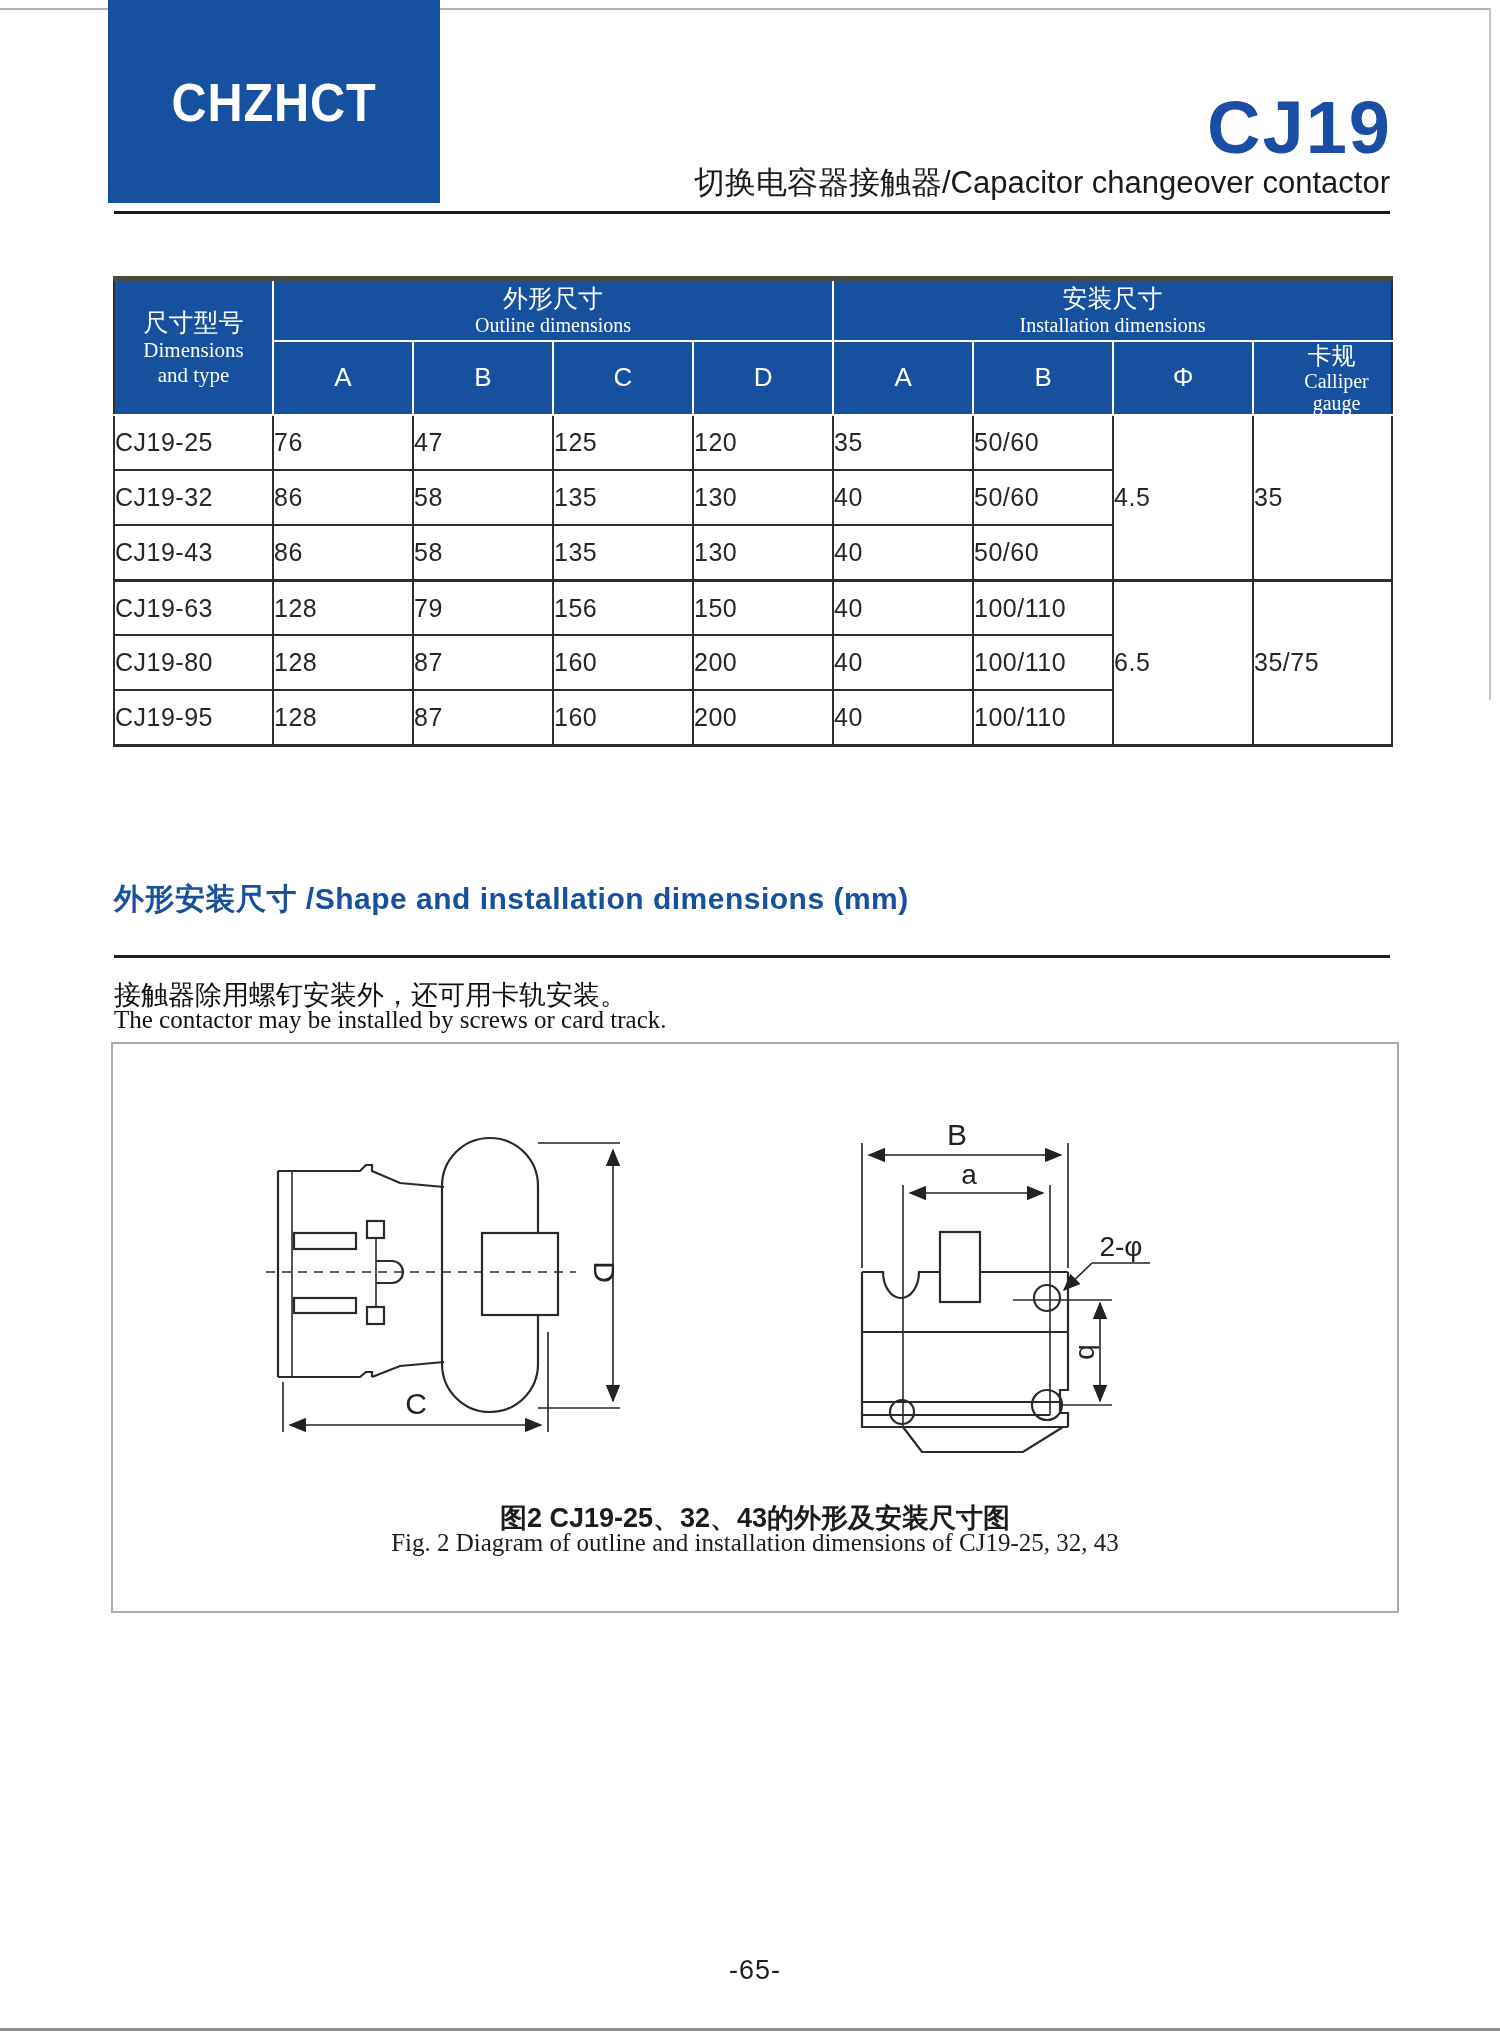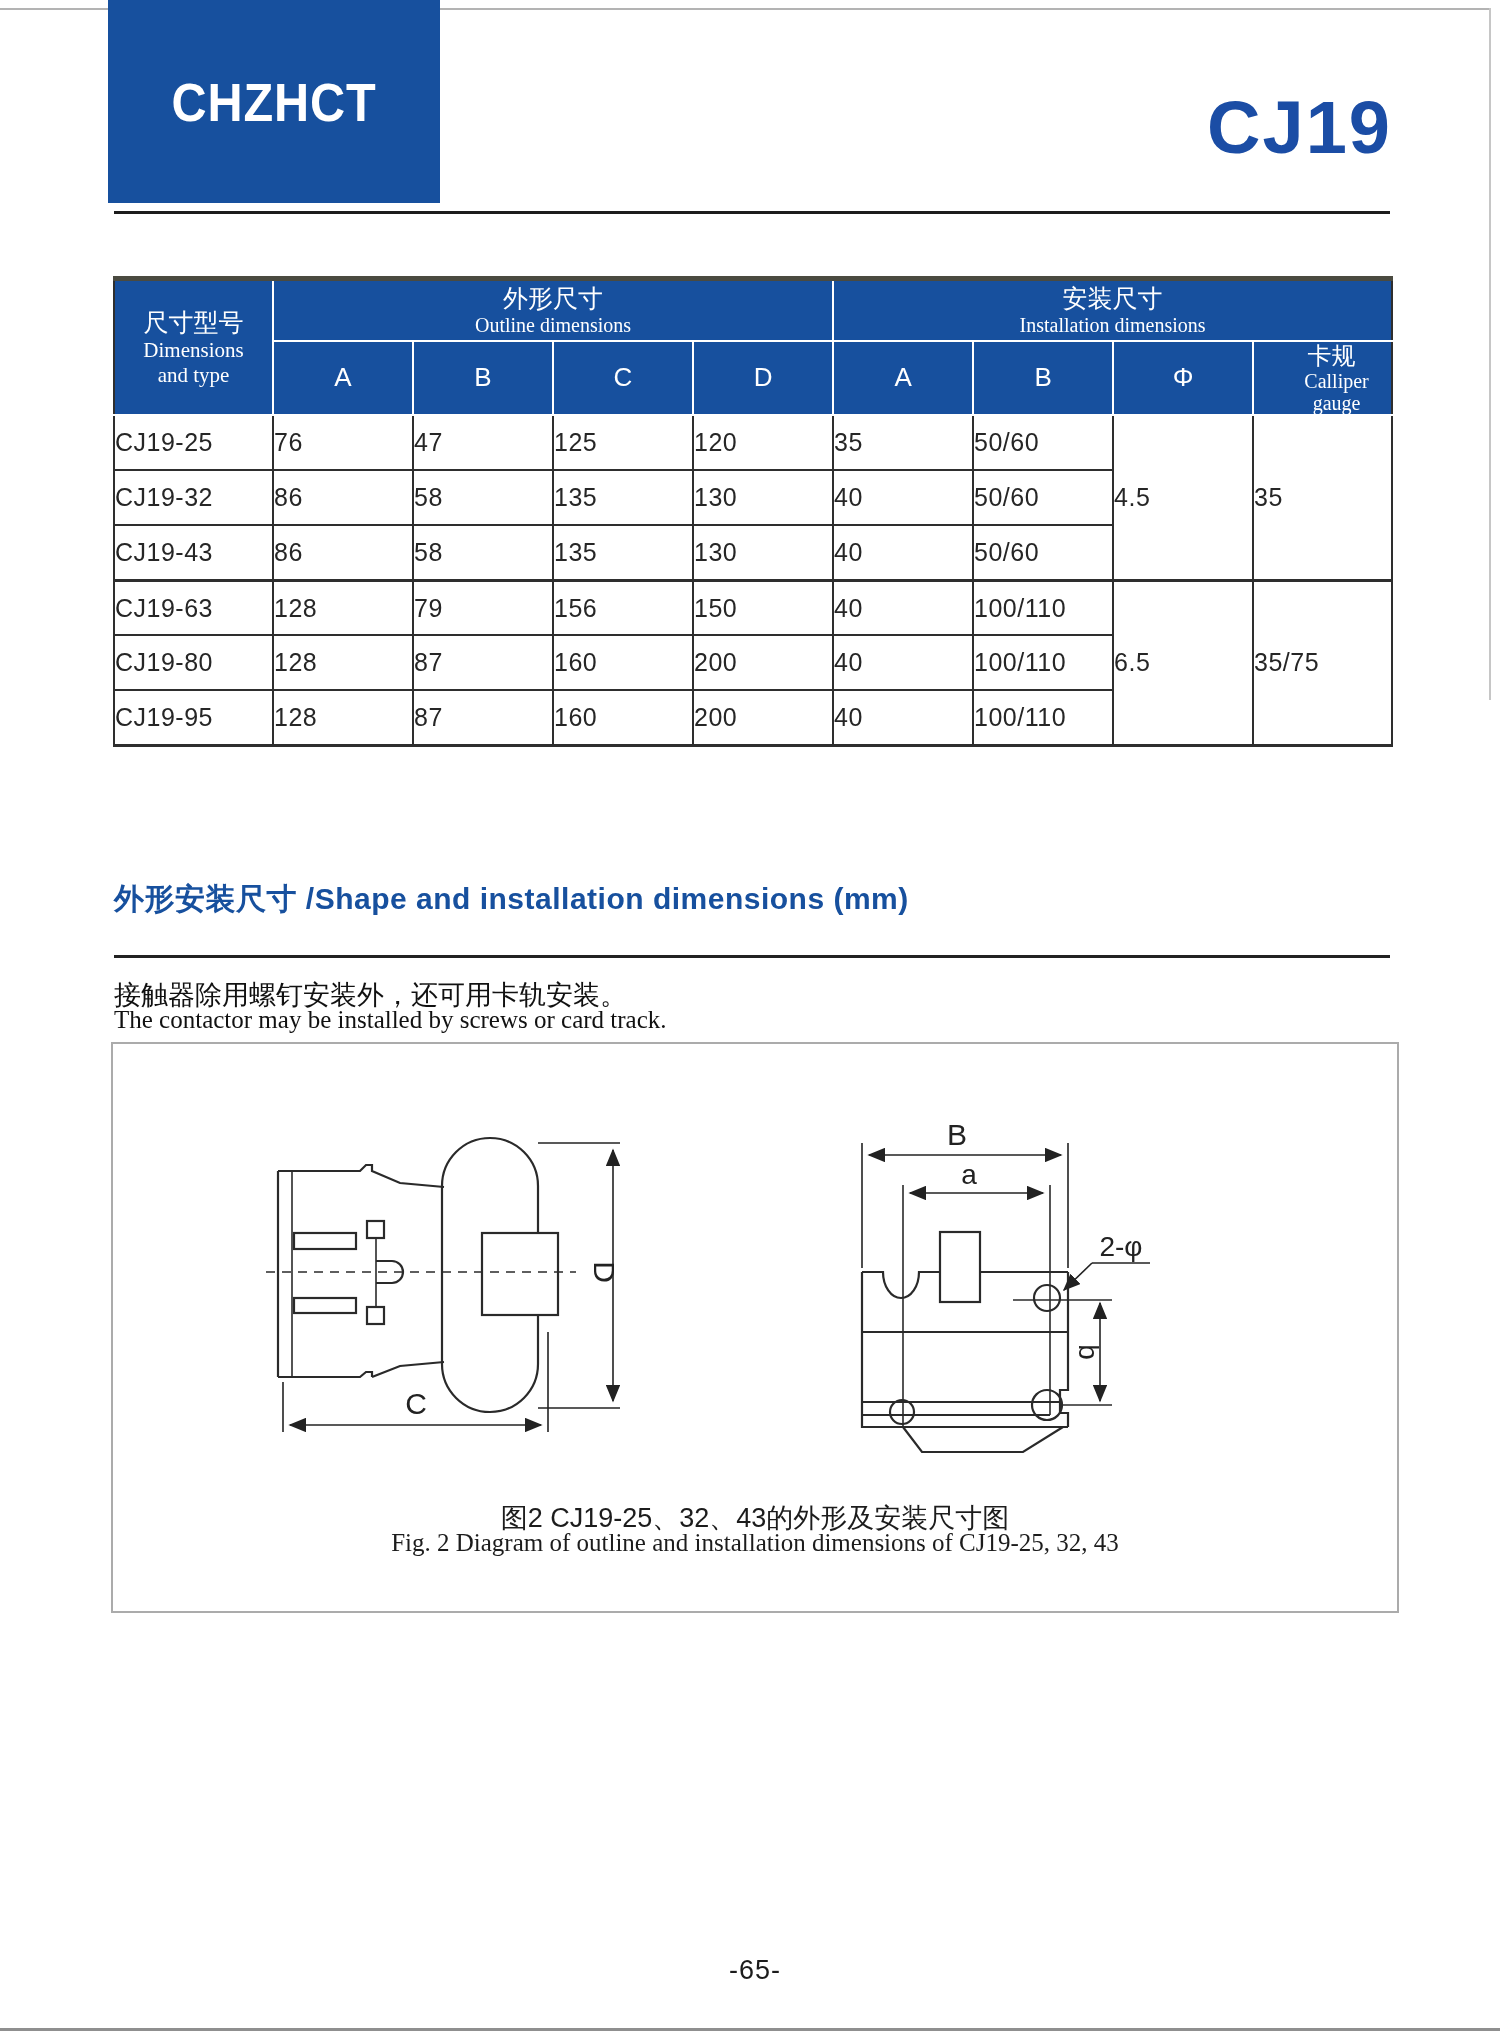--- a/index.html
+++ b/index.html
@@ -73,21 +73,21 @@
   .note-en { position:absolute; left:114px; top:1006px; font-size:25px; color:#111; }
 
   
   .figure-box {
     position:absolute; left:111px; top:1042px; width:1288px; height:571px;
     border:2px solid #ababab; background:#fff;
   }
   .drawing { position:absolute; }
   .caption-zh {
     position:absolute; left:111px; top:1500px; width:1288px; text-align:center;
-    font-size:27px; font-weight:400; color:#1c1c1c;
+    font-size:27px; font-weight:700; color:#1c1c1c;
   }
   .caption-en {
     position:absolute; left:111px; top:1529px; width:1288px; text-align:center;
     font-size:25px; color:#1c1c1c;
   }
 
   .page-number {
     position:absolute; left:0; top:1955px; width:1510px; text-align:center;
     font-size:27px; color:#1c1c1c; letter-spacing:1px;
   }
@@ -99,20 +99,21 @@
 
 <div class="page" style="--brand: #17509e;">
 
   <div class="top-line"></div>
   <div class="right-line"></div>
 
   <div class="logo">
     <span class="logo-text">CHZHCT</span>
   </div>
   <div class="product-code">CJ19</div>
+  <div class="subtitle">切换电容器接触器/Capacitor changeover contactor</div>
   <div class="header-rule"></div>
 
   <div class="table-wrap">
     <table class="dims">
       <colgroup>
         <col style="width:159px">
           <col style="width:140px">
           <col style="width:140px">
         <col style="width:140px">
           <col style="width:140px">

